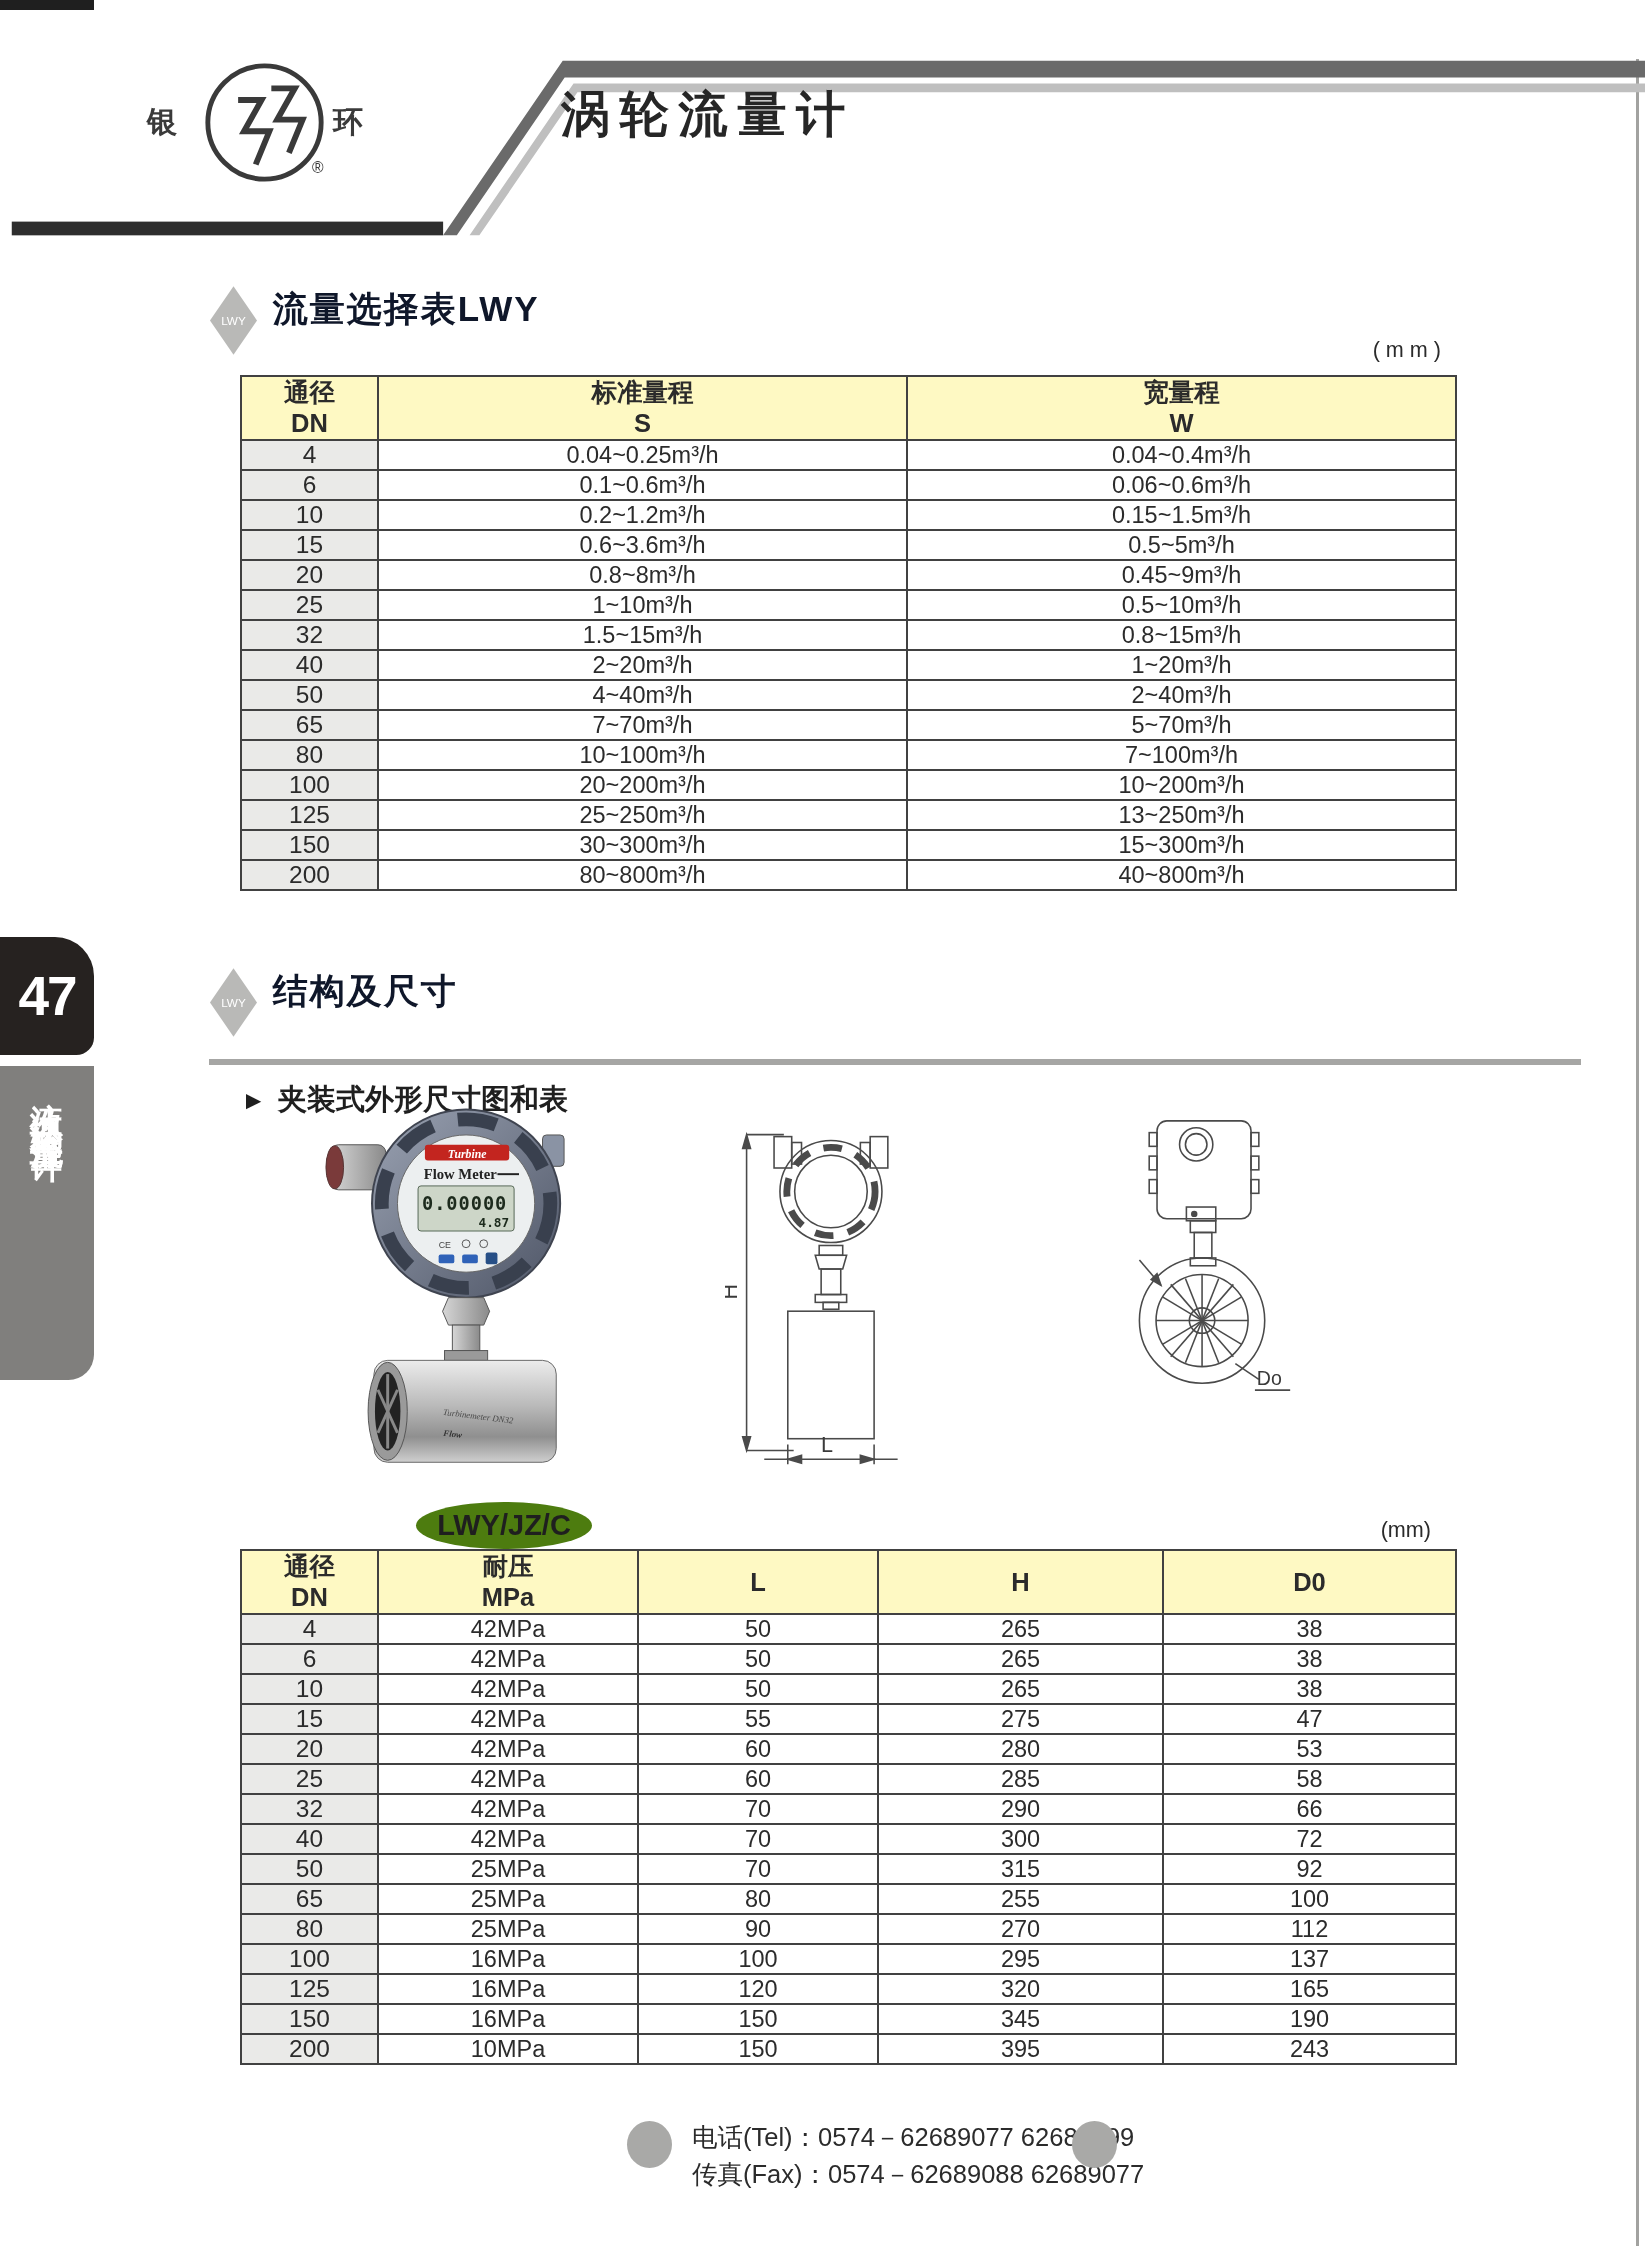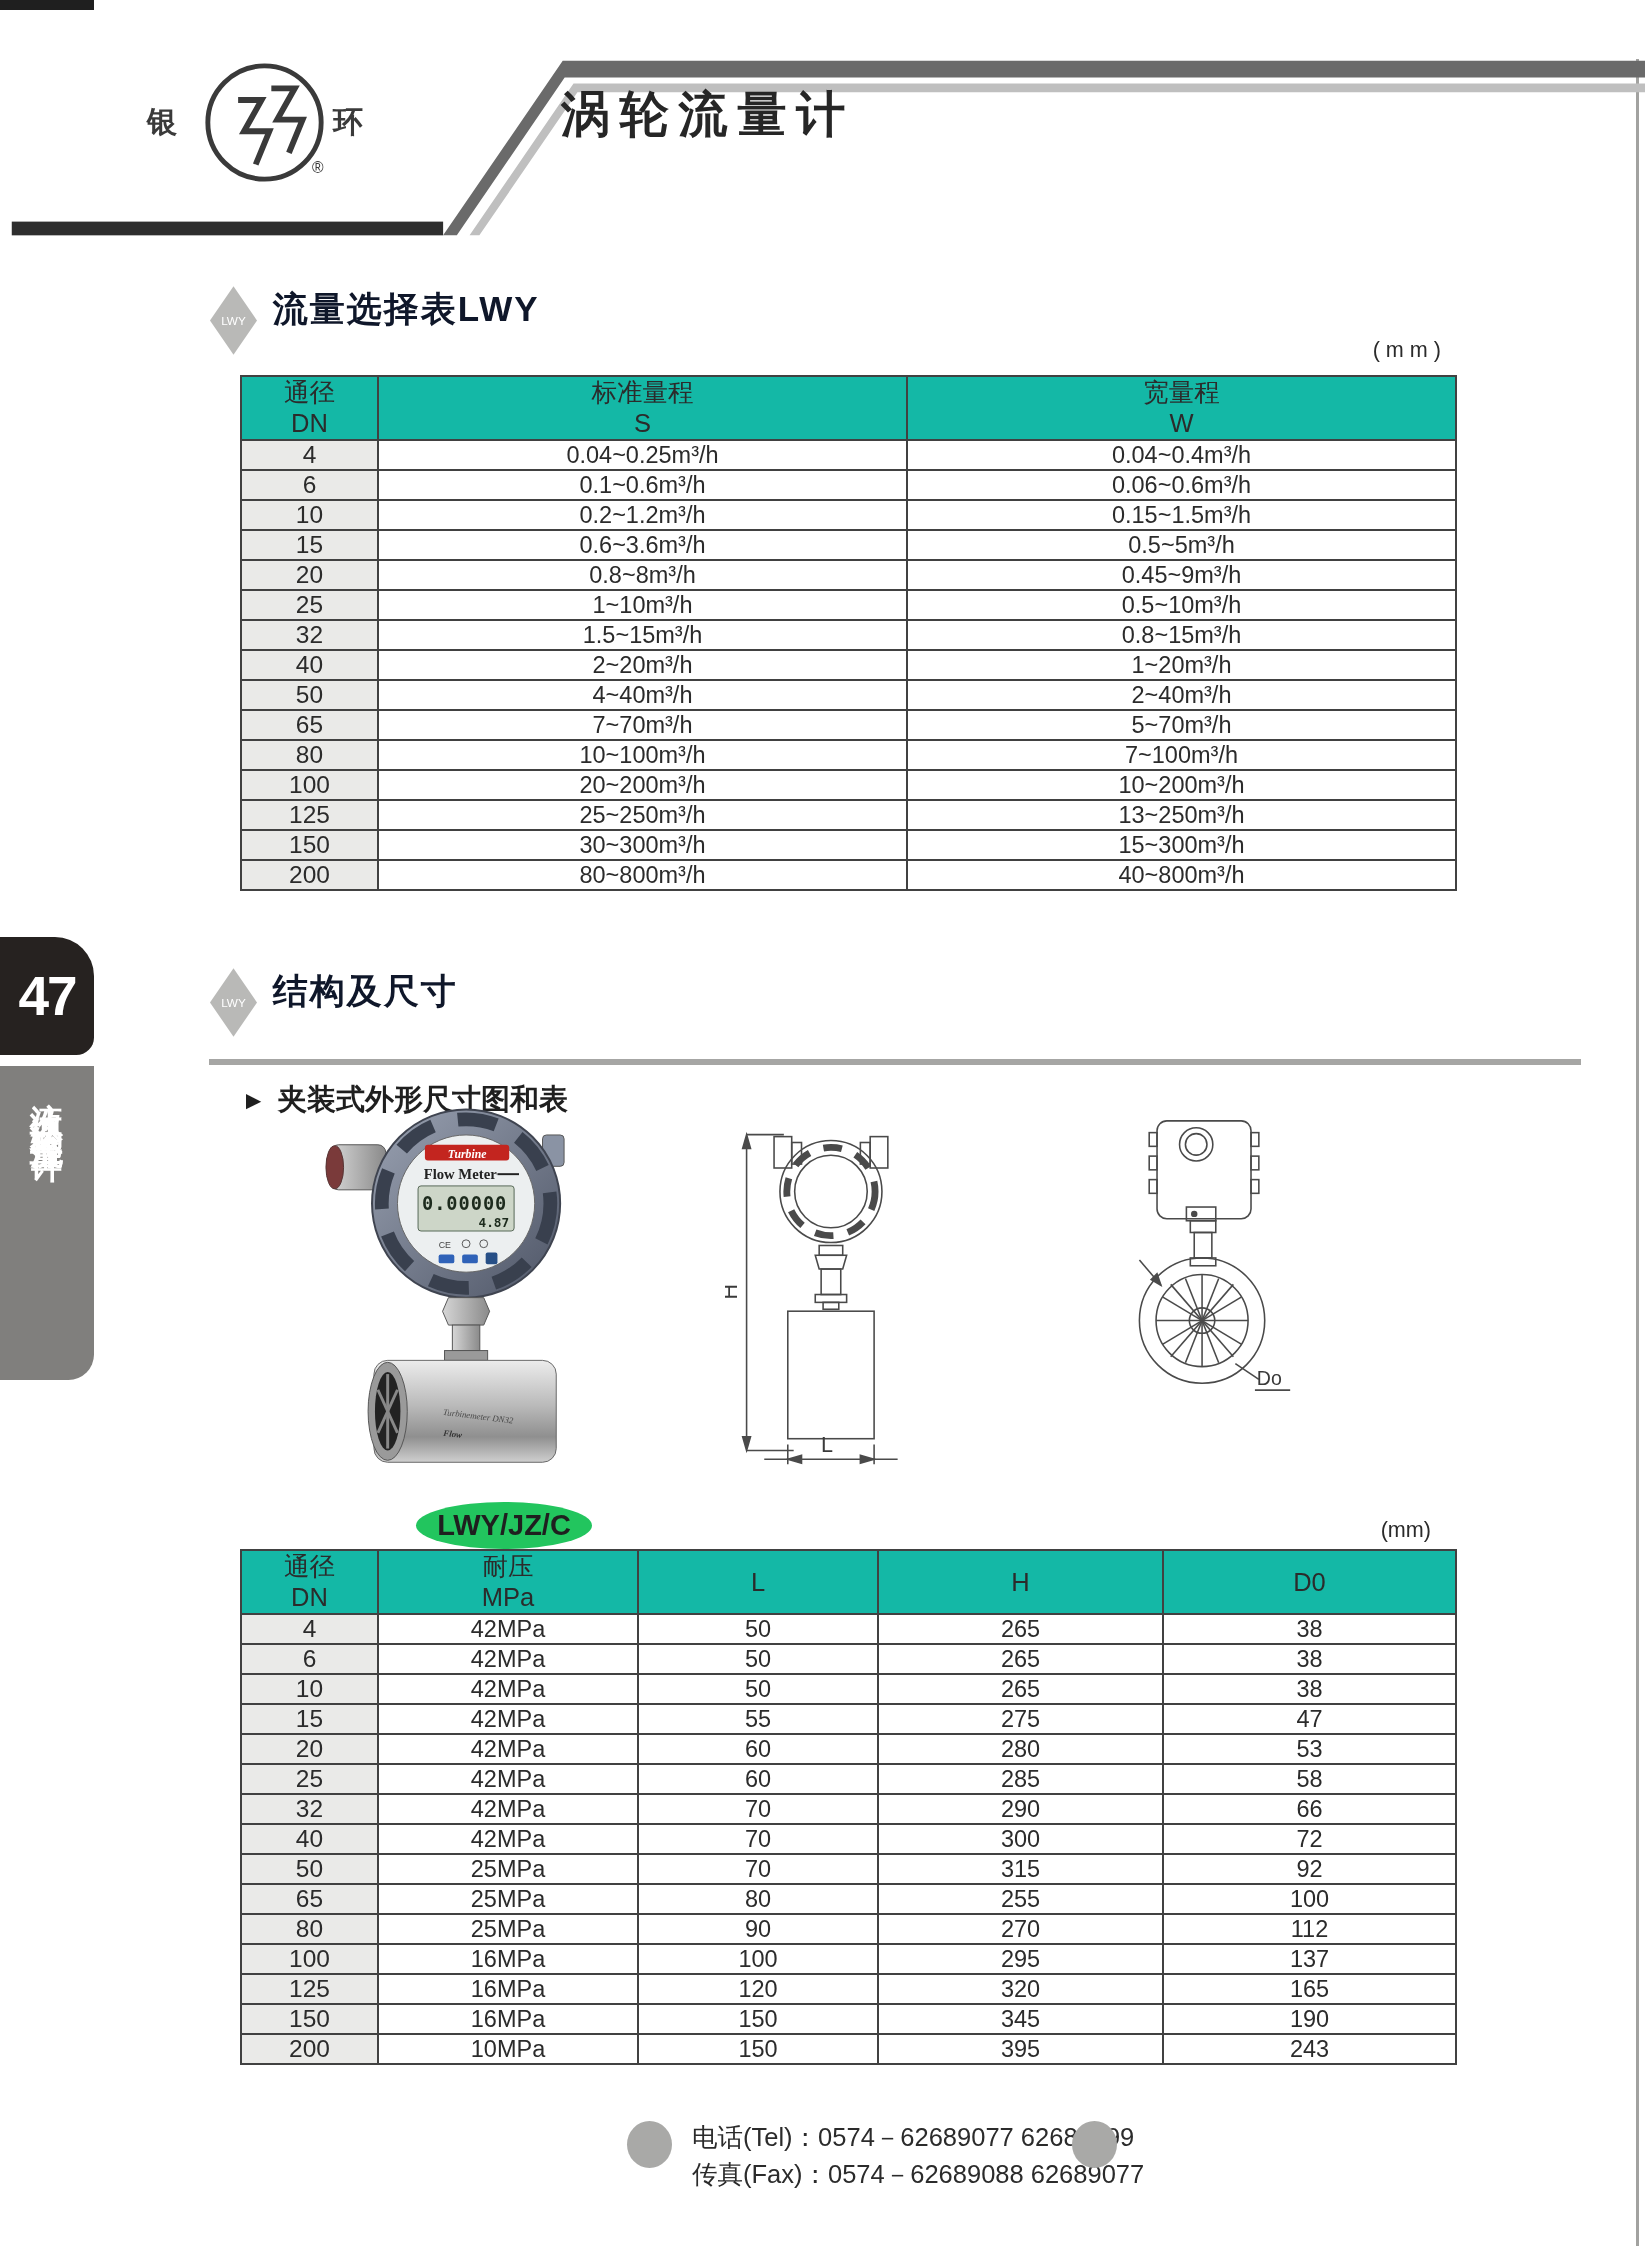--- a/index.html
+++ b/index.html
@@ -23,36 +23,36 @@
   .sec .t{margin-left:15.7px;font-size:35px;font-weight:bold;color:#0f172a;letter-spacing:2px;}
   .rule2{left:209px;top:1059px;width:1372px;height:5.9px;background:#a6a6a4;}
   .subtitle{left:241px;top:1080px;font-size:29px;font-weight:bold;display:flex;align-items:center;color:#1f1f1f;}
   .subtitle .arr{font-size:25.5px;margin-right:11.8px;color:#1f1f1f;}
 
   .unit-note{font-size:21.6px;color:#2b2b2b;width:118px;text-align:right;}
 
   
   .dtable{border-collapse:collapse;table-layout:fixed;width:1215px;background:#fff;}
   .dtable th,.dtable td{border:2px solid #414141;text-align:center;padding:0;}
-  .dtable th{background:#14b8a6;font-weight:normal;font-size:25.5px;line-height:31px;}
+  .dtable th{background:#fef9c3;font-weight:bold;font-size:25.5px;line-height:31px;}
   .dtable td{font-size:23.5px;height:28px;}
   #table2 td{height:26.5px;}
   .dtable td.dncol{background:#eaeae8;font-size:24.5px;}
 
   
   .tab47{left:0;top:937px;width:94px;height:118px;background:#262220;
          border-radius:0 39px 17.6px 0;display:flex;align-items:center;justify-content:center;}
   .tab47 span{color:#fff;font-size:55px;font-weight:bold;letter-spacing:-2px;}
   .tabgray{left:0;top:1066px;width:94px;height:314px;background:#807f7d;
            border-radius:0 0 25.5px 0;display:flex;align-items:flex-start;justify-content:center;}
   .tabgray span{writing-mode:vertical-rl;text-orientation:upright;color:#ffffff;
                 font-size:33px;font-weight:bold;letter-spacing:7.8px;padding-top:9.8px;line-height:1;}
 
   
-  .oval{left:416px;top:1502px;width:176px;height:47px;background:#22c55e;border-radius:50%;
+  .oval{left:416px;top:1502px;width:176px;height:47px;background:#4d7c0f;border-radius:50%;
         display:flex;align-items:center;justify-content:center;font-size:29px;font-weight:bold;color:#1f1f1f;}
 
   
   .fcircle{width:45px;height:47px;border-radius:50%;background:#a9a9a7;}
   .ftext{left:692px;top:2119px;font-size:25.5px;line-height:37px;color:#2b2b2b;}
 </style>
 </head>
 <body>
 
 <div class="page">

